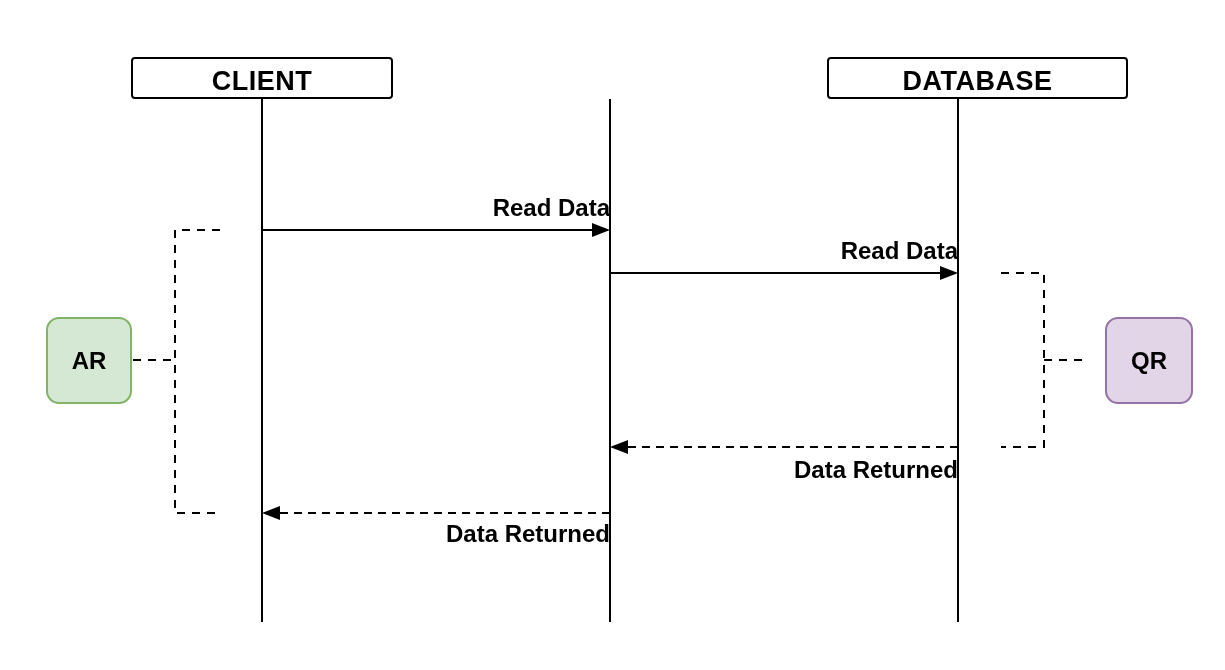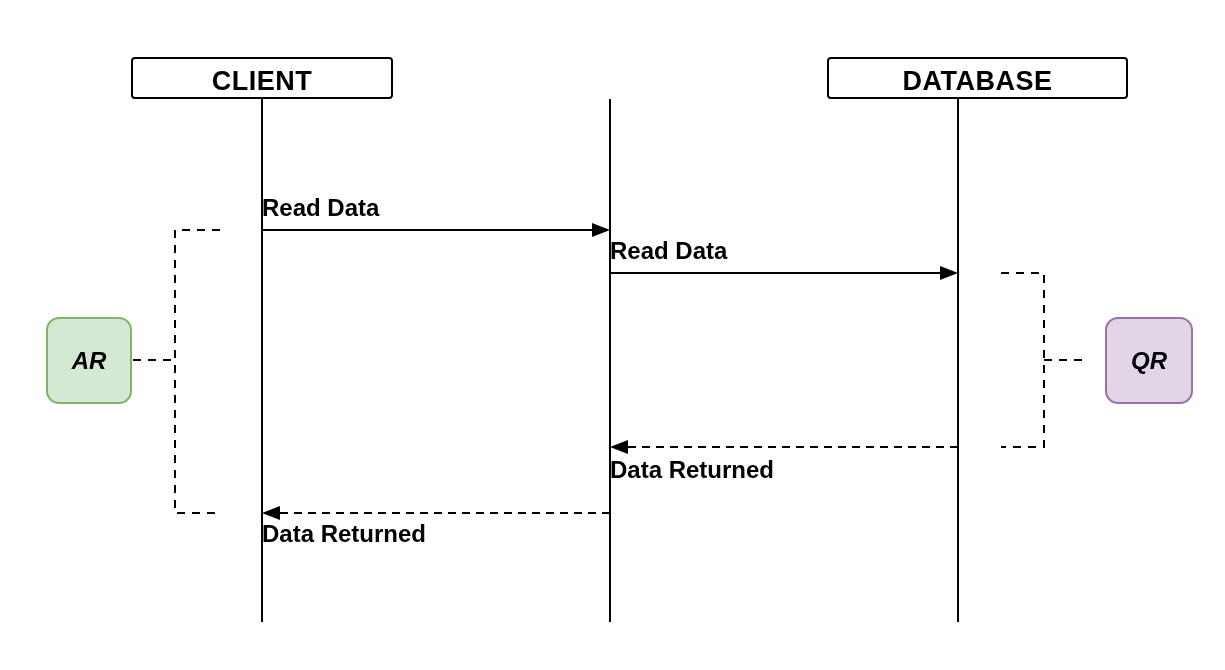--- a/index.html
+++ b/index.html
@@ -31,21 +31,21 @@
     font-size: 27px;
     color: #000000;
     letter-spacing: 0.5px;
   }
   .actor-client   { left: 131px; width: 262px; }
   .actor-api      { left: 480px; width: 261px; }
   .actor-database { left: 827px; width: 301px; }
   .msg-label {
     position: absolute;
     width: 348px;
-    text-align: left;
+    text-align: right;
     font-weight: bold;
     font-size: 24px;
     color: #000000;
     line-height: 28px;
     white-space: nowrap;
   }
   .msg1 { left: 262px; top: 194px; }
   .msg2 { left: 610px; top: 237px; }
   .msg3 { left: 610px; top: 456px; }
   .msg4 { left: 262px; top: 520px; }
@@ -55,21 +55,20 @@
     height: 87px;
     box-sizing: border-box;
     border: 2px solid #14b8a6;
     border-radius: 13px;
     display: flex;
     align-items: center;
     justify-content: center;
     font-weight: bold;
     font-size: 24px;
     color: #000000;
-    font-style: italic;
   }
   .note-ar { left: 46px;   width: 86px; }
   .note-qr { left: 1089px; width: 88px; margin-left: 16px; }
 </style>
 </head>
 <body>
 
 <div class="canvas">
 
   <svg class="layer" width="1225" height="670" viewBox="0 0 1225 670" xmlns="http://www.w3.org/2000/svg">

